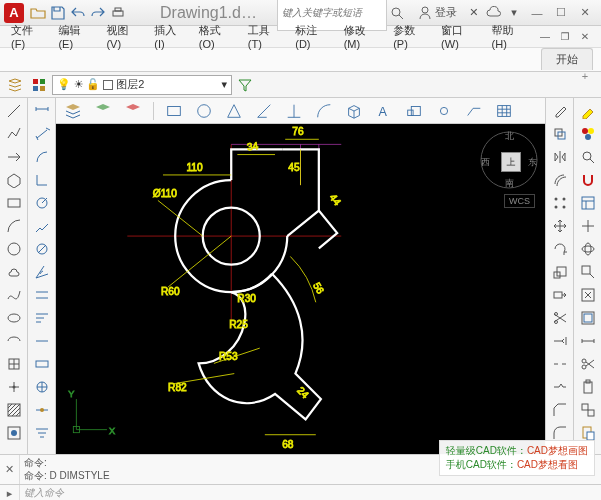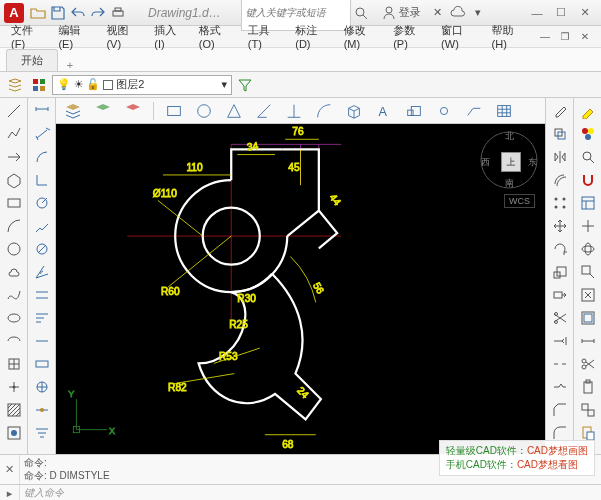--- a/index.html
+++ b/index.html
@@ -1,33 +1,33 @@
 <!DOCTYPE html>
 <html><head>
 <meta charset="utf-8">
 <style>
 * { margin: 0; padding: 0; box-sizing: border-box; font-family: "Microsoft YaHei", sans-serif; }
 body { width: 601px; height: 500px; background: #f0f0f0; overflow: hidden; font-size: 11px; }
 
 .titlebar { height: 26px; background: linear-gradient(#f8f8f8,#e8e8e8); display: flex; align-items: center; padding: 0 4px; border-bottom: 1px solid #ccc; }
 .logo { width: 20px; height: 20px; background: #c91818; color: #fff; display: flex; align-items: center; justify-content: center; font-weight: bold; border-radius: 3px; margin-right: 4px; font-size: 13px; }
 .qat-icon { width: 18px; height: 18px; display: flex; align-items: center; justify-content: center; color: #555; margin: 0 1px; }
-.title-fname { color: #888; margin-left: 20px; font-size: 12px; font-style: italic; }
+.title-fname { color: #888; margin-left: 32px; font-size: 16px; }
 .search-box { margin-left: 20px; width: 110px; height: 36px; border: 1px solid #ccc; background: #fff; font-style: italic; color: #999; padding: 0 4px; font-size: 10px; }
 .login { margin-left: 10px; display: flex; align-items: center; color: #555; }
 .login svg { margin-right: 2px; }
 .winbtns { margin-left: auto; display: flex; }
 .winbtn { width: 24px; height: 20px; display: flex; align-items: center; justify-content: center; color: #666; }
 
 .menubar { height: 22px; background: #f5f5f5; display: flex; align-items: center; padding: 0 6px; border-bottom: 1px solid #ddd; font-size: 11px; color: #333; gap: 8px; }
 .menu-item { padding: 0 5px; cursor: default; }
 .menubar-right { margin-left: auto; display: flex; }
 .menubar-right .winbtn { width: 20px; height: 18px; font-size: 10px; }
 
-.tabbar { height: 24px; background: #fafafa; display: flex; align-items: flex-end; padding: 0 6px; border-bottom: 1px solid #ccc; }
+.tabbar { height: 24px; background: #fafafa; display: flex; align-items: flex-end; padding: 0 6px; border-bottom: 1px solid #ccc; flex-direction: column; }
 .tab { padding: 3px 14px; background: #eee; border: 1px solid #ccc; border-bottom: none; margin-right: 2px; border-radius: 3px 3px 0 0; font-size: 11px; color: #444; }
 .tab.active { background: #fff; }
 .tab-add { width: 20px; text-align: center; color: #888; }
 
 .ribbon { height: 26px; background: #f5f5f5; border-bottom: 1px solid #ccc; display: flex; align-items: center; padding: 0 4px; gap: 2px; }
 .rb-btn { width: 22px; height: 20px; display: flex; align-items: center; justify-content: center; }
 .layer-sel { height: 20px; border: 1px solid #aaa; display: flex; align-items: center; background: #fff; padding: 0 4px; font-size: 11px; color: #333; gap: 3px; }
 .layer-sel .swatch { width: 10px; height: 10px; background: #fff; border: 1px solid #666; }
 
 .workspace { display: flex; height: 356px; }

